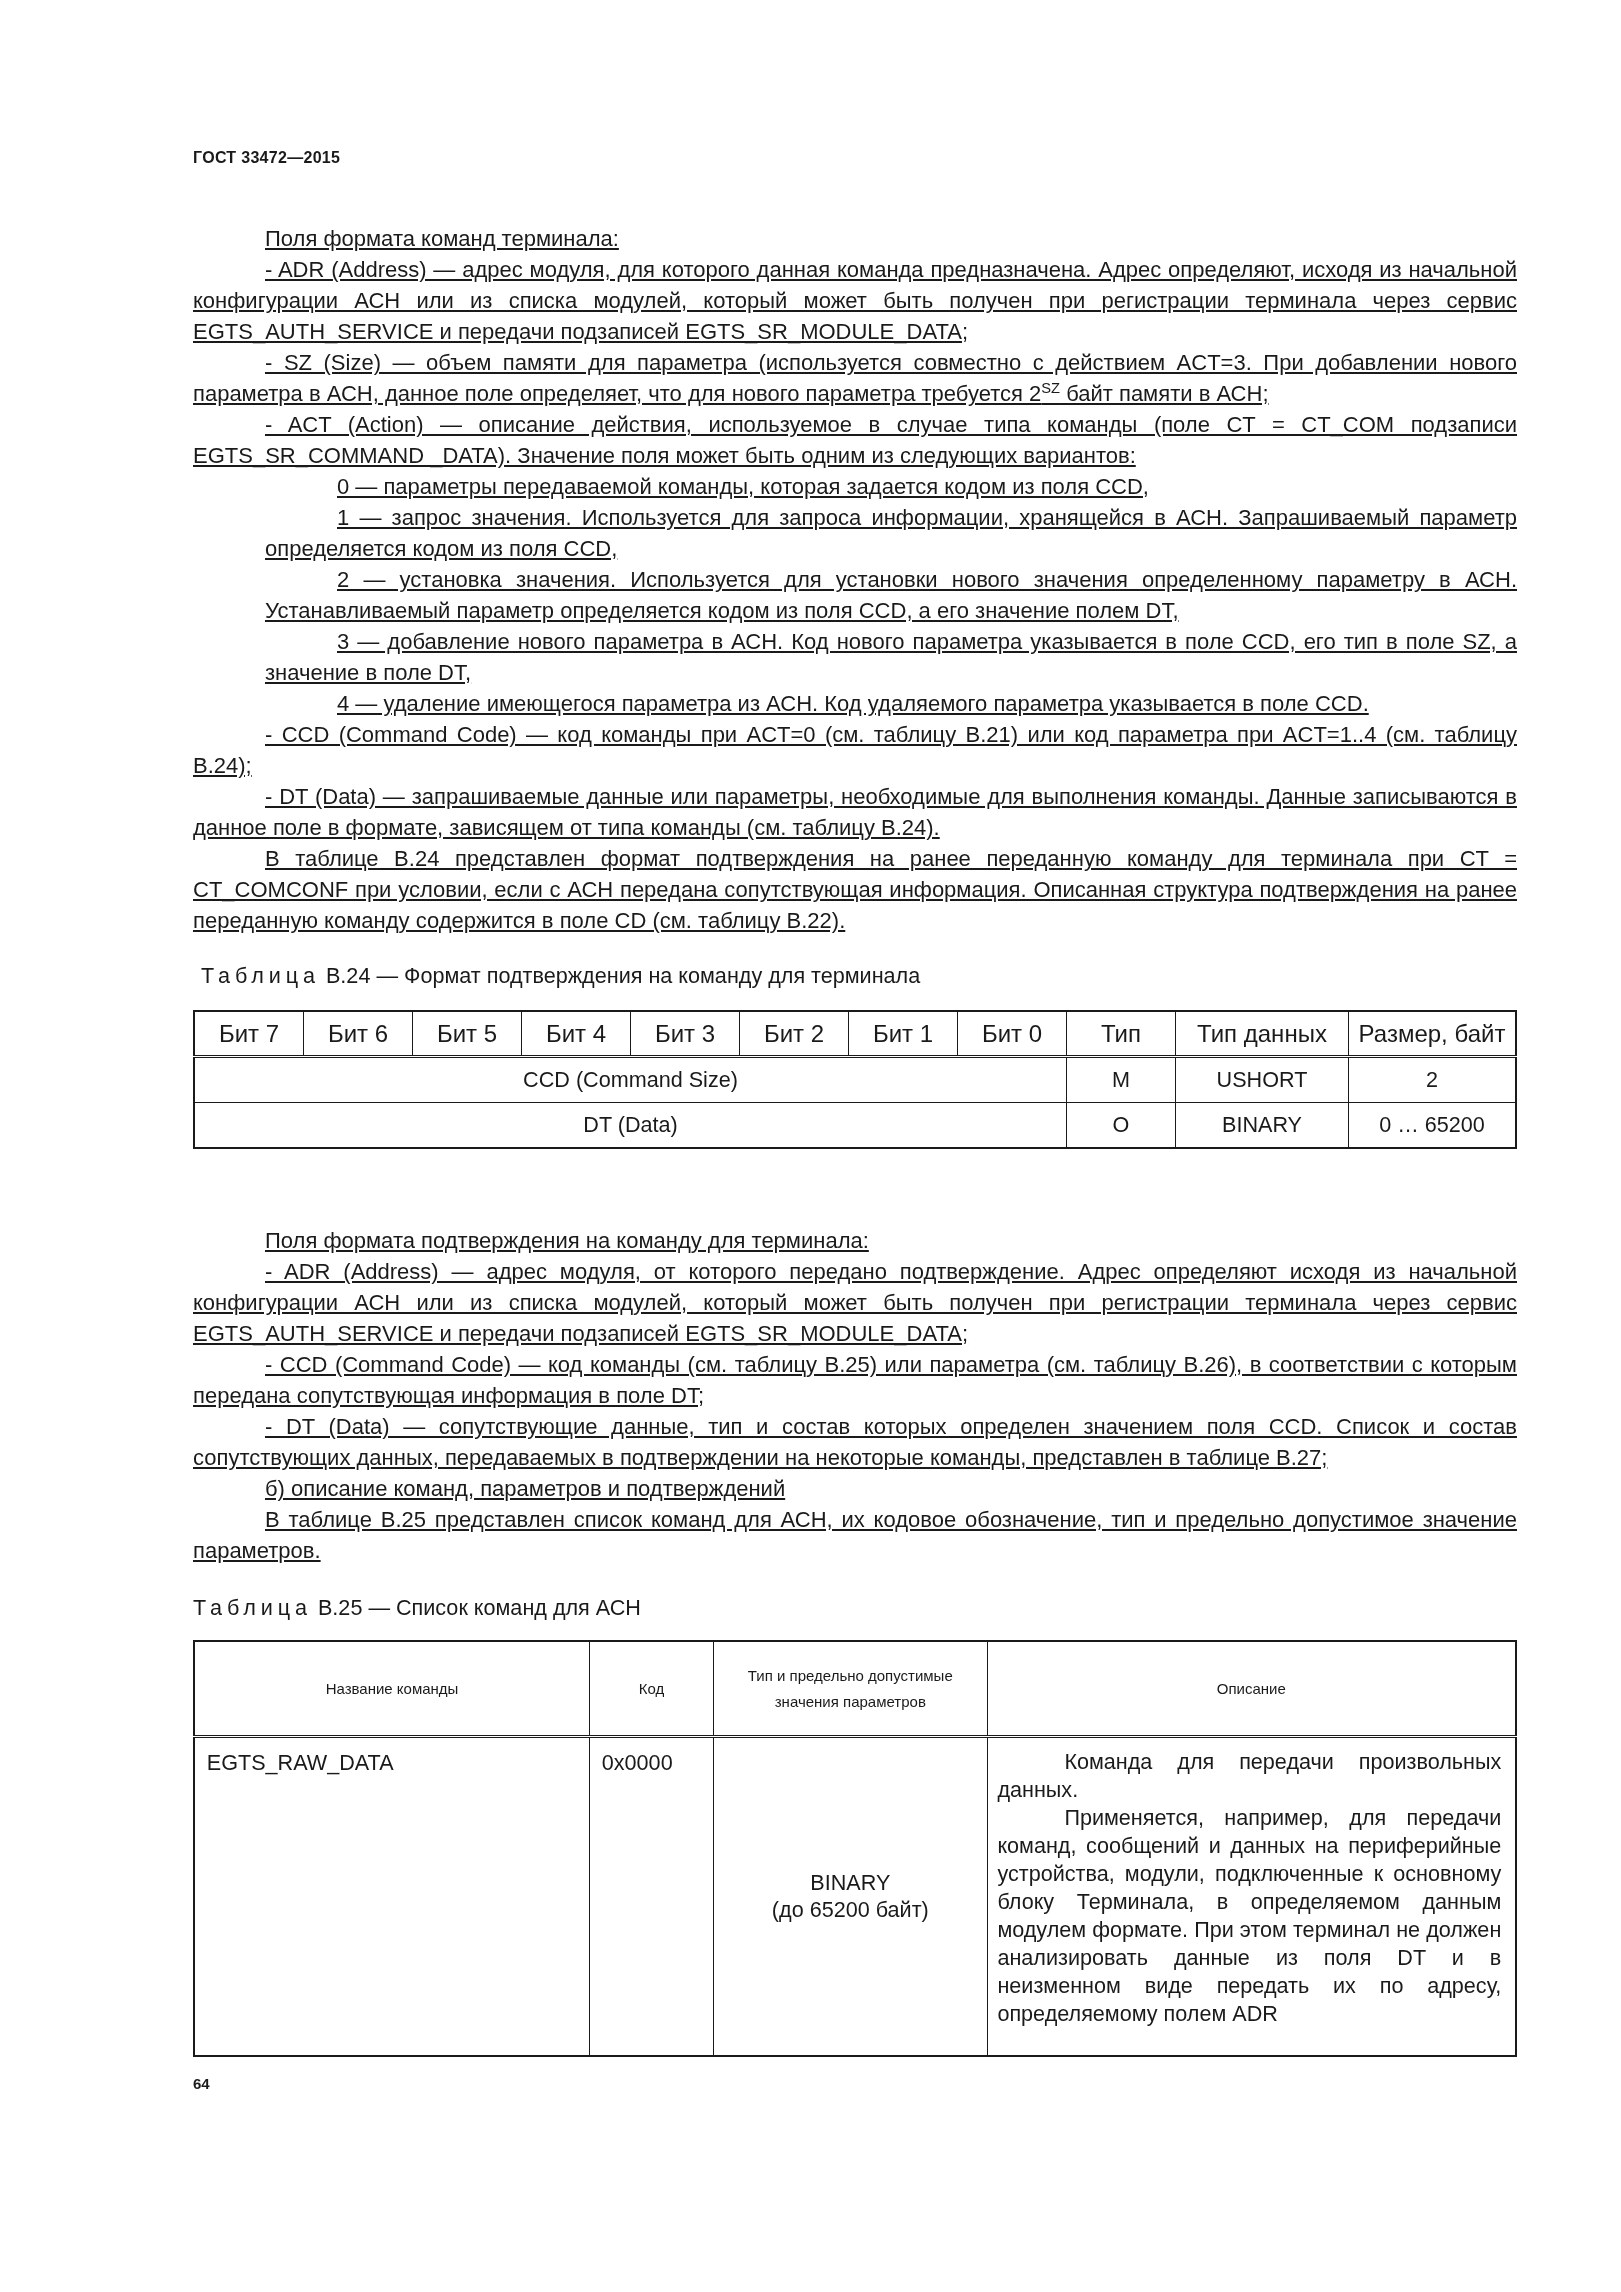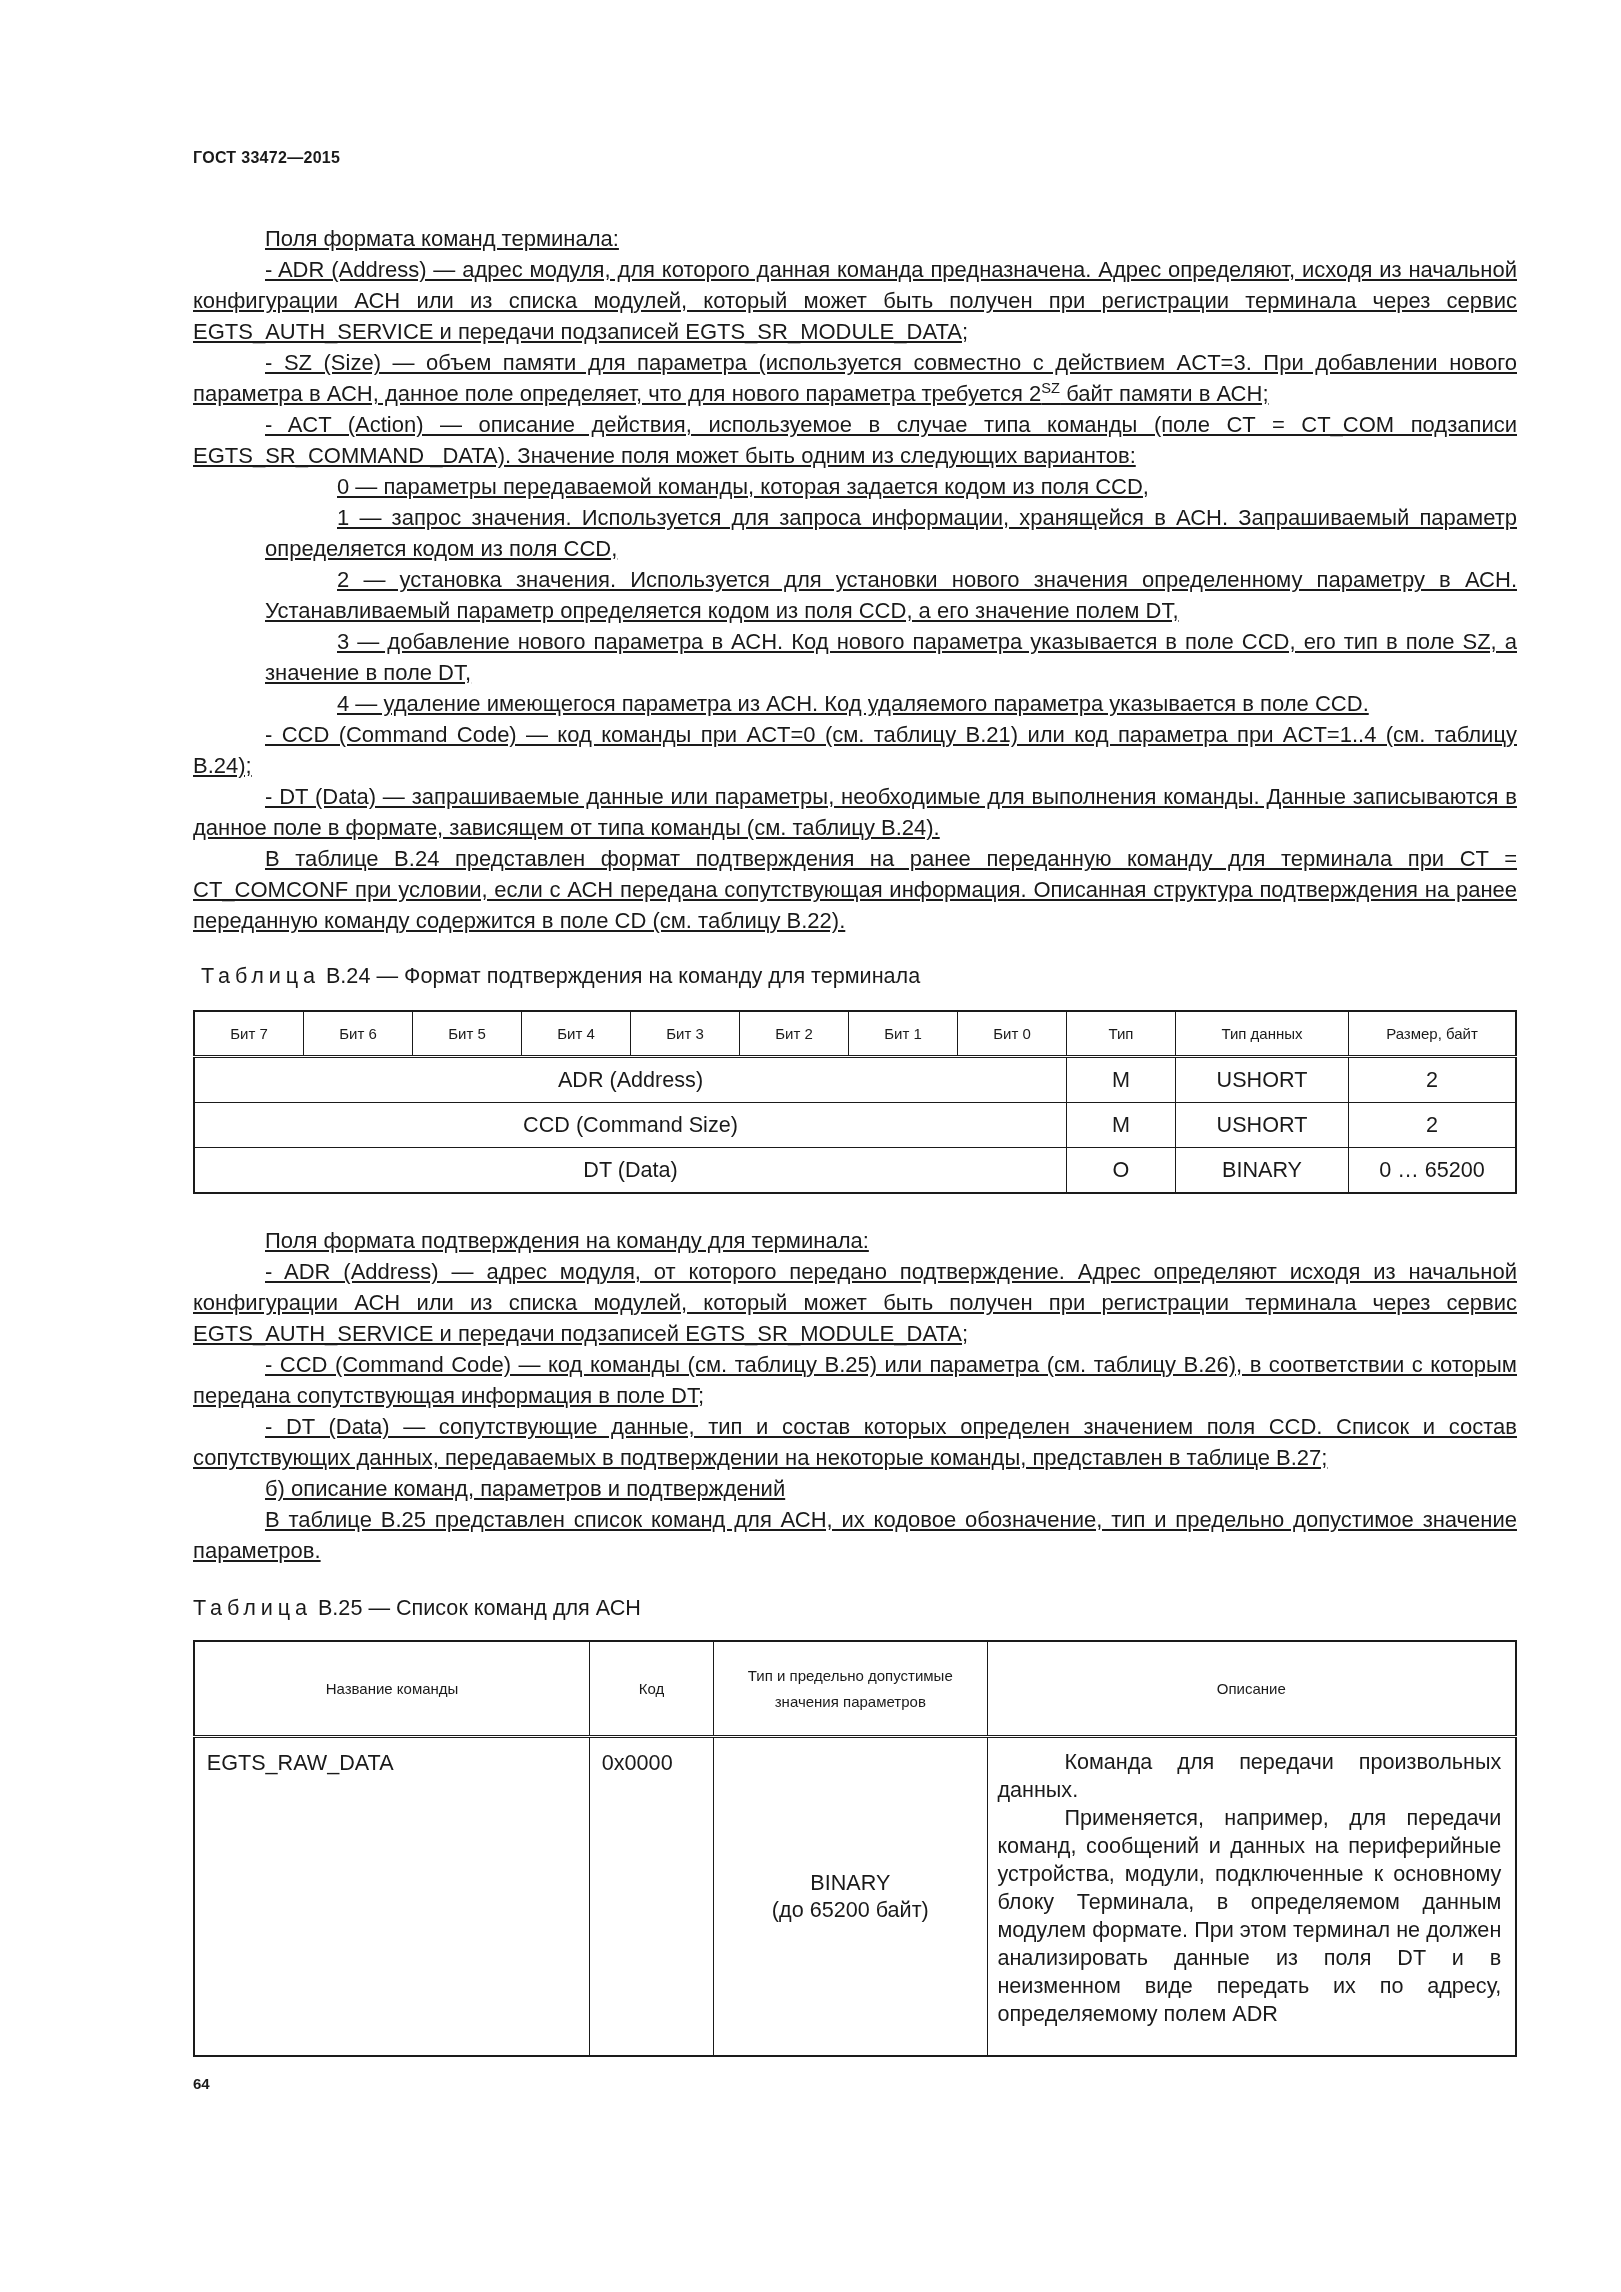--- a/index.html
+++ b/index.html
@@ -10,21 +10,21 @@
   .body-text p { margin: 0; text-align: justify; }
   .ind { text-indent: 72px; }
   .ind2 { padding-left: 72px; text-indent: 72px; }
   sup { font-size: 14.7px; line-height: 0; }
   .caption { position: absolute; left: 193px; font-size: 21.6px; }
   .spaced { letter-spacing: 4.9px; }
   table { border-collapse: collapse; position: absolute; left: 193px; width: 1324px; font-size: 21.6px; }
   td, th { border: 1.5px solid #1a1a1a; font-weight: normal; text-align: center; vertical-align: middle; padding: 0; }
   table.outer { border: 2.9px solid #1a1a1a; }
   .hdr-sep td, .hdr-sep th { border-bottom: 3.9px double #1a1a1a; }
-  #t24 th { height: 43px; font-size: 15px; }
+  #t24 th { height: 43px; font-size: 24px; }
   #t24 td { height: 44px; }
   #t25 th { height: 93px; font-size: 15px; line-height: 25.5px; }
   #t25 td.name, #t25 td.code { vertical-align: top; text-align: left; padding: 11.8px 11.8px 0 11.8px; }
   #t25 td.desc { vertical-align: top; text-align: justify; padding: 9.8px 13.7px 11.8px 9.8px; line-height: 28px; }
   #t25 td.desc p { margin: 0; text-indent: 67px; }
   #t25 td.type { line-height: 27.4px; }
   .page-num { position: absolute; left: 193px; top: 2075px; font-size: 15px; font-weight: bold; }
 </style>
 </head>
 <body>
@@ -55,26 +55,20 @@
     <th style="width:108px">Бит 6</th>
     <th style="width:108px">Бит 5</th>
     <th style="width:108px">Бит 4</th>
     <th style="width:108px">Бит 3</th>
     <th style="width:108px">Бит 2</th>
     <th style="width:108px">Бит 1</th>
     <th style="width:108px">Бит 0</th>
     <th style="width:108px">Тип</th>
     <th style="width:172px">Тип данных</th>
     <th>Размер, байт</th>
-  </tr>
-  <tr>
-    <td colspan="8">ADR (Address)</td>
-    <td>M</td>
-    <td>USHORT</td>
-    <td>2</td>
   </tr>
   <tr>
     <td colspan="8">CCD (Command Size)</td>
     <td>M</td>
     <td>USHORT</td>
     <td>2</td>
   </tr>
   <tr>
     <td colspan="8">DT (Data)</td>
     <td>O</td>

